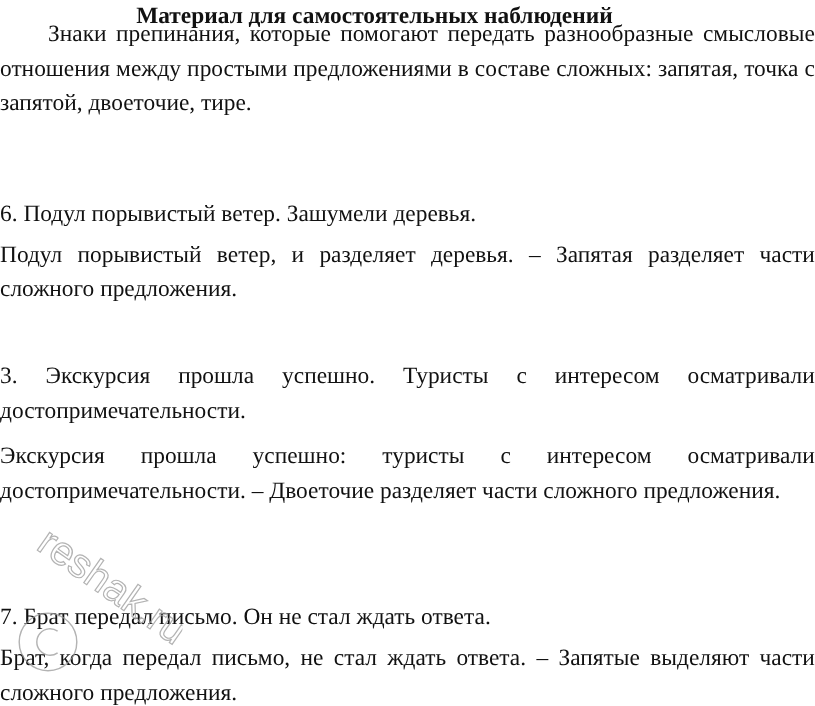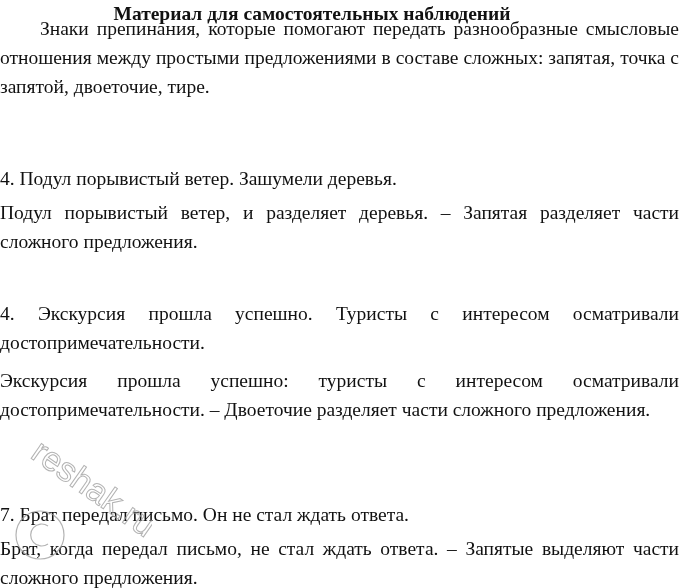--- a/index.html
+++ b/index.html
@@ -25,24 +25,24 @@
     }
   </style>
 </head>
 <body>
 
 <div class="page">
   <div class="title">Материал для самостоятельных наблюдений</div>
 
   <div class="p indent" style="top:14px;">Знаки препинания, которые помогают передать разнообразные смысловые отношения между простыми предложениями в составе сложных: запятая, точка с запятой, двоеточие, тире.</div>
 
-  <div class="p" style="top:164px;">4. Подул порывистый ветер. Зашумели деревья.</div>
+  <div class="p" style="top:164px;">6. Подул порывистый ветер. Зашумели деревья.</div>
   <div class="p" style="top:198px;">Подул порывистый ветер, и разделяет деревья. – Запятая разделяет части сложного предложения.</div>
 
-  <div class="p" style="top:299px;">4. Экскурсия прошла успешно. Туристы с интересом осматривали достопримечательности.</div>
+  <div class="p" style="top:299px;">3. Экскурсия прошла успешно. Туристы с интересом осматривали достопримечательности.</div>
   <div class="p" style="top:366px;">Экскурсия прошла успешно: туристы с интересом осматривали достопримечательности. – Двоеточие разделяет части сложного предложения.</div>
 
   <div class="p" style="top:500px;">7. Брат передал письмо. Он не стал ждать ответа.</div>
   <div class="p" style="top:534px;">Брат, когда передал письмо, не стал ждать ответа. – Запятые выделяют части сложного предложения.</div>
 </div>
 
 <svg class="watermark" viewBox="0 0 150 140">
   <g fill="none" stroke="#9a9a9a" stroke-width="1.2" opacity="0.75">
     <circle cx="38" cy="95" r="24"></circle>
     <path d="M46 86 a11 11 0 1 0 0 18"></path>

